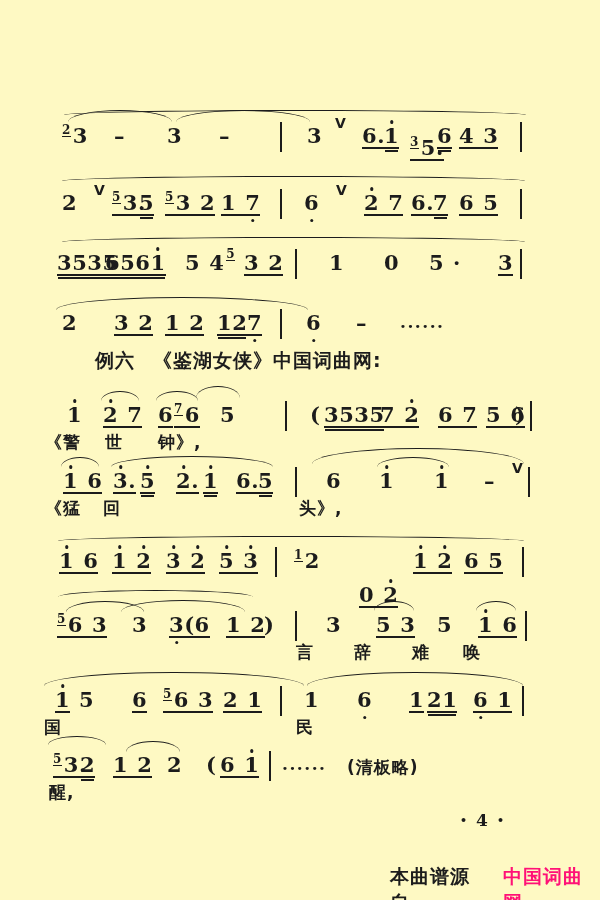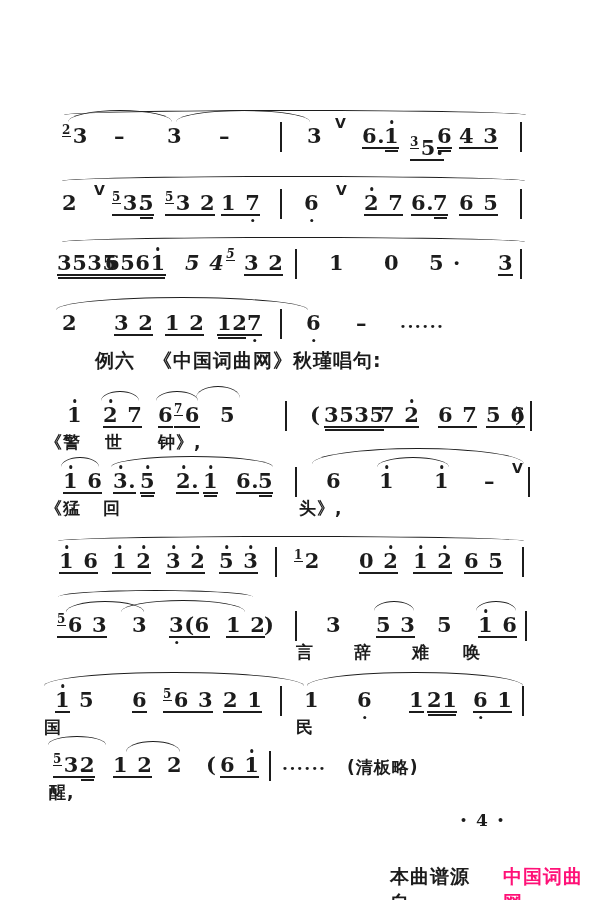--- a/index.html
+++ b/index.html
@@ -37,21 +37,21 @@
   .heading .title{margin-left:18px;}
   .pageno{position:absolute;top:810px;left:460px;display:flex;align-items:center;gap:9px;
        font-size:17px;font-weight:700;}
   .pageno .pd{font-size:11px;}
   .source{position:absolute;top:864px;left:390px;display:flex;gap:16px;font-size:19px;
        font-weight:700;font-family:"DejaVu Sans",sans-serif;letter-spacing:1px;}
 </style>
 </head>
 <body>
 
-<div class="page" style="background: #ffffff;">
+<div class="page" style="background: #fef9c3;">
   <div class="score">
       <div class="system" style="top: 125px;">
         <div class="slur" style="left: 68px; top: -15px; width: 104px; height: 11px;"></div>
         <div class="slur" style="left: 176px; top: -15px; width: 134px; height: 11px;"></div>
         <div class="tok" style="left: 62px;"><span class="grace">2</span><span class="ch">3</span></div>
         <div class="tok" style="left: 114px;"><span class="ch">–</span></div>
         <div class="tok" style="left: 167px;"><span class="ch">3</span></div>
         <div class="tok" style="left: 219px;"><span class="ch">–</span></div>
         <div class="barline" style="left: 280px;"></div>
         <div class="tok" style="left: 307px;"><span class="ch">3</span></div>
@@ -75,21 +75,21 @@
         <div class="tok breath" style="left: 336px;"><span class="ch">V</span></div>
         <div class="tok u1" style="left: 364px;"><span class="ch hi">2</span><span class="ch sp"></span><span class="ch">7</span></div>
         <div class="tok u1" style="left: 411px;"><span class="ch">6</span><span class="ch">.</span></div>
         <div class="tok u2" style="left: 433px;"><span class="ch">7</span></div>
         <div class="tok u1" style="left: 459px;"><span class="ch">6</span><span class="ch sp"></span><span class="ch">5</span></div>
         <div class="barline" style="left: 520px;"></div>
       </div>
       <div class="system" style="top: 252px;">
         <div class="tok u2" style="left: 57px;"><span class="ch">3</span><span class="ch">5</span><span class="ch">3</span><span class="ch">5</span></div>
         <div class="tok u2" style="left: 105px;"><span class="ch">6</span><span class="ch">5</span><span class="ch">6</span><span class="ch hi">1</span></div>
-        <div class="tok" style="left: 185px; font-style: italic;"><span class="ch">5</span><span class="ch sp"></span><span class="ch">4</span><span class="grace after">5</span></div>
+        <div class="tok" style="left: 185px;"><span class="ch">5</span><span class="ch sp"></span><span class="ch">4</span><span class="grace after">5</span></div>
         <div class="tok u1" style="left: 244px;"><span class="ch">3</span><span class="ch sp"></span><span class="ch">2</span></div>
         <div class="barline" style="left: 295px;"></div>
         <div class="tok" style="left: 329px;"><span class="ch">1</span></div>
         <div class="tok" style="left: 384px;"><span class="ch">0</span></div>
         <div class="tok" style="left: 429px;"><span class="ch">5</span></div>
         <div class="tok" style="left: 453px;"><span class="ch">·</span></div>
         <div class="tok u1" style="left: 498px;"><span class="ch">3</span></div>
         <div class="barline" style="left: 520px;"></div>
       </div>
       <div class="system" style="top: 312px;">
@@ -148,21 +148,21 @@
         <div class="lyric" style="left: 103px;">回</div>
         <div class="lyric" style="left: 299px;">头》,</div>
       </div>
       <div class="system" style="top: 550px;">
         <div class="tok u1" style="left: 59px;"><span class="ch hi">1</span><span class="ch sp"></span><span class="ch">6</span></div>
         <div class="tok u1" style="left: 112px;"><span class="ch hi">1</span><span class="ch sp"></span><span class="ch hi">2</span></div>
         <div class="tok u1" style="left: 166px;"><span class="ch hi">3</span><span class="ch sp"></span><span class="ch hi">2</span></div>
         <div class="tok u1" style="left: 219px;"><span class="ch hi">5</span><span class="ch sp"></span><span class="ch hi">3</span></div>
         <div class="barline" style="left: 275px;"></div>
         <div class="tok" style="left: 294px;"><span class="grace">1</span><span class="ch">2</span></div>
-        <div class="tok u1" style="left: 359px;"><span class="ch">0</span><span class="ch sp"></span><span class="ch hi">2</span></div>
+        <div class="tok u1" style="left: 359px; margin-top: 34px;"><span class="ch">0</span><span class="ch sp"></span><span class="ch hi">2</span></div>
         <div class="tok u1" style="left: 413px;"><span class="ch hi">1</span><span class="ch sp"></span><span class="ch hi">2</span></div>
         <div class="tok u1" style="left: 464px;"><span class="ch">6</span><span class="ch sp"></span><span class="ch">5</span></div>
         <div class="barline" style="left: 522px;"></div>
       </div>
       <div class="system" style="top: 614px;">
         <div class="slur" style="left: 58px; top: -24px; width: 195px; height: 6px;"></div>
         <div class="slur" style="left: 66px; top: -13px; width: 78px; height: 10px;"></div>
         <div class="slur" style="left: 121px; top: -14px; width: 124px; height: 11px;"></div>
         <div class="slur" style="left: 374px; top: -13px; width: 40px; height: 9px;"></div>
         <div class="slur" style="left: 476px; top: -13px; width: 40px; height: 9px;"></div>
@@ -214,21 +214,21 @@
         <div class="tok cjk" style="left: 347px;"><span class="ch">(</span><span class="ch">清</span><span class="ch">板</span><span class="ch">略</span><span class="ch">)</span></div>
         <div class="lyric" style="left: 49px;">醒,</div>
       </div>
       <div class="phrase-line" style="left: 64px; top: 110px; width: 462px;"></div>
       <div class="phrase-line" style="left: 62px; top: 176px; width: 463px;"></div>
       <div class="phrase-line" style="left: 62px; top: 237px; width: 463px;"></div>
       <div class="phrase-line" style="left: 58px; top: 536px; width: 466px;"></div>
     </div>
 
   <div class="heading">
-    <span>例六</span><span class="title">《中国词曲网》秋瑾唱句:</span>
+    <span>例六</span><span class="title">《鉴湖女侠》中国词曲网:</span>
   </div>
 
   <div class="pageno">
     <span class="pd">•</span>
     <span>4</span>
     <span class="pd">•</span>
   </div>
 
   <div class="source">
     <span>本曲谱源自</span>

